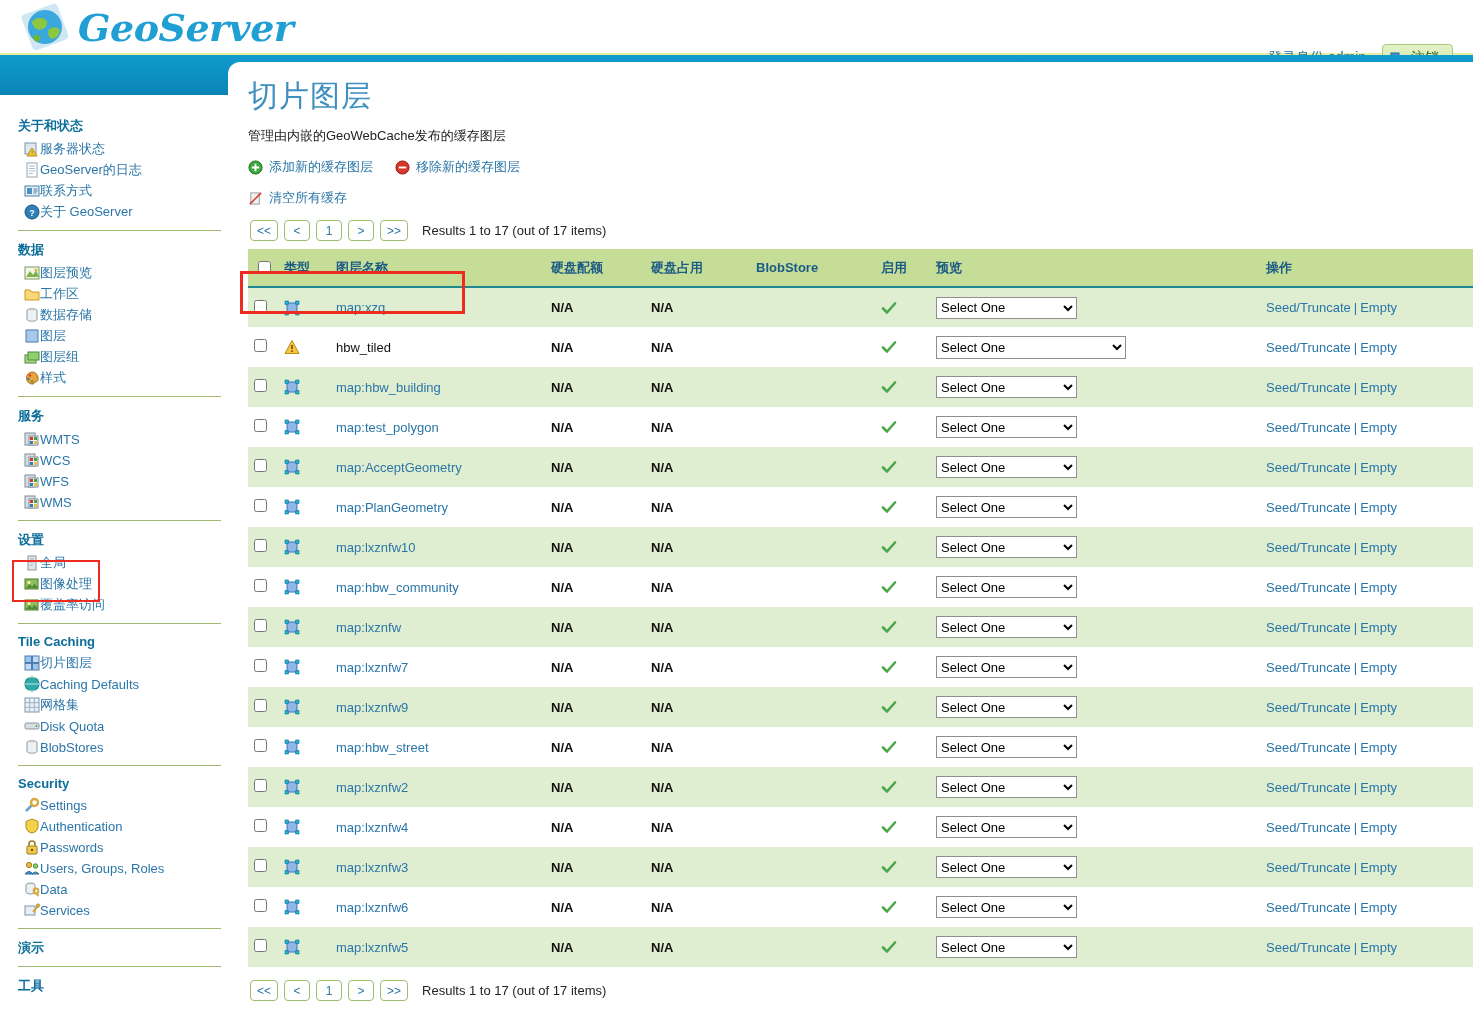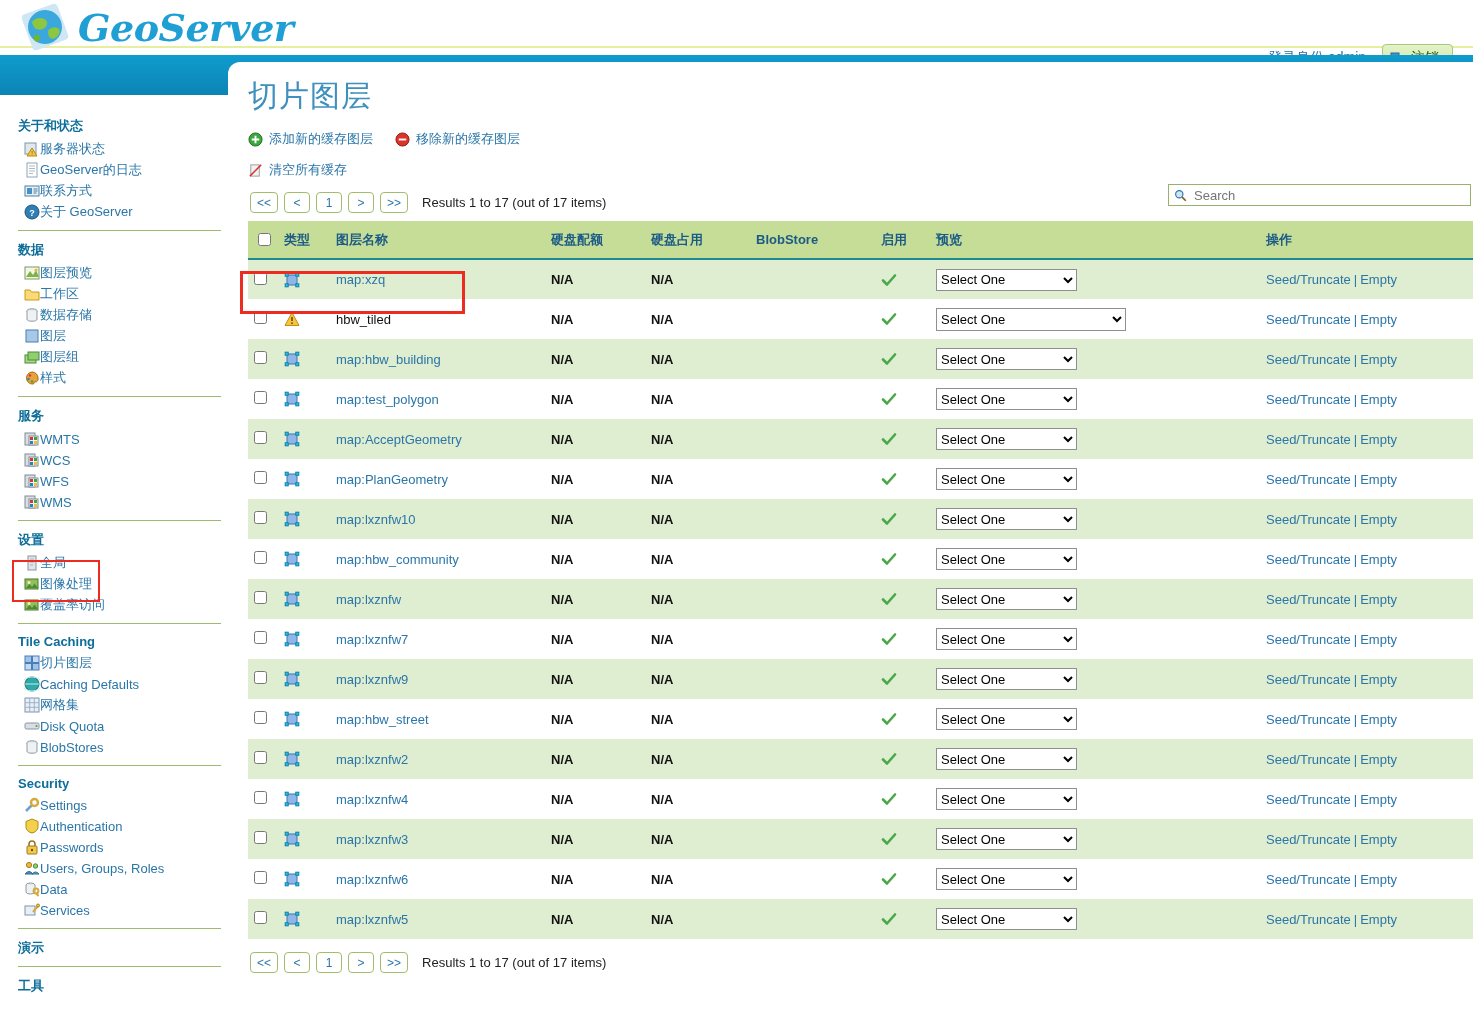--- a/index.html
+++ b/index.html
@@ -7,21 +7,21 @@
     margin: 0; padding: 0;
     width: 1473px; height: 1009px;
     background: #ffffff;
     font-family: "Liberation Sans", "DejaVu Sans", sans-serif;
     font-size: 13px;
     overflow: hidden;
   }
 
   
   #topbar {
-    position: absolute; left: 0; top: 0; width: 1473px; height: 48px;
+    position: absolute; left: 0; top: 0; width: 1473px; height: 55px;
     background: #ffffff;
     border-bottom: 2px solid #e8ef9c;
   }
   #logo-wrap {
     position: absolute; left: 20px; top: 2px;
     display: flex; align-items: center; gap: 8px;
   }
   #globe-icon { width: 50px; height: 50px; display:block; }
   #brand-text {
     font-family: "DejaVu Serif", serif;
@@ -447,20 +447,21 @@
       <div class="side-section-title">演示</div>
       <div class="side-divider"></div>
       <div class="side-section-title">工具</div>
     </div>
 </div>
 <div id="sidebar-annotation"></div>
 
 <div id="main">
 
   <h1 id="page-title">切片图层</h1>
+  <div id="page-desc">管理由内嵌的GeoWebCache发布的缓存图层</div>
 
   <div class="action-row">
     <div class="action-link">
       <svg class="act-icon" viewBox="0 0 16 16">
         <circle cx="8" cy="8" r="7" fill="#3fa63f" stroke="#1c6e1c"></circle>
         <path d="M8 4 v8 M4 8 h8" stroke="#ffffff" stroke-width="2"></path>
       </svg>
       <span class="txt">添加新的缓存图层</span>
     </div>
     <div class="action-link">
@@ -484,27 +485,20 @@
 
   <div class="pager">
     <div class="pg-btn">&lt;&lt;</div>
     <div class="pg-btn">&lt;</div>
     <div class="pg-btn">1</div>
     <div class="pg-btn">&gt;</div>
     <div class="pg-btn">&gt;&gt;</div>
     <span class="pg-info">Results 1 to 17 (out of 17 items)</span>
   </div>
 
-  <div id="search-box">
-    <svg class="mag-icon" viewBox="0 0 16 16">
-      <circle cx="6.5" cy="6.5" r="4.5" fill="#cfe7f5" stroke="#2a76a8" stroke-width="1.4"></circle>
-      <path d="M10 10 L14.5 14.5" stroke="#8a5a1f" stroke-width="2"></path>
-    </svg>
-    <input id="search-input" type="text" placeholder="Search" style="">
-  </div>
 
   <table id="tile-table">
     <thead>
       <tr>
         <th class="col-chk">
           <input type="checkbox" style="">
         </th>
         <th class="col-type">类型</th>
         <th class="col-name">图层名称</th>
         <th class="col-quota">硬盘配额</th>

